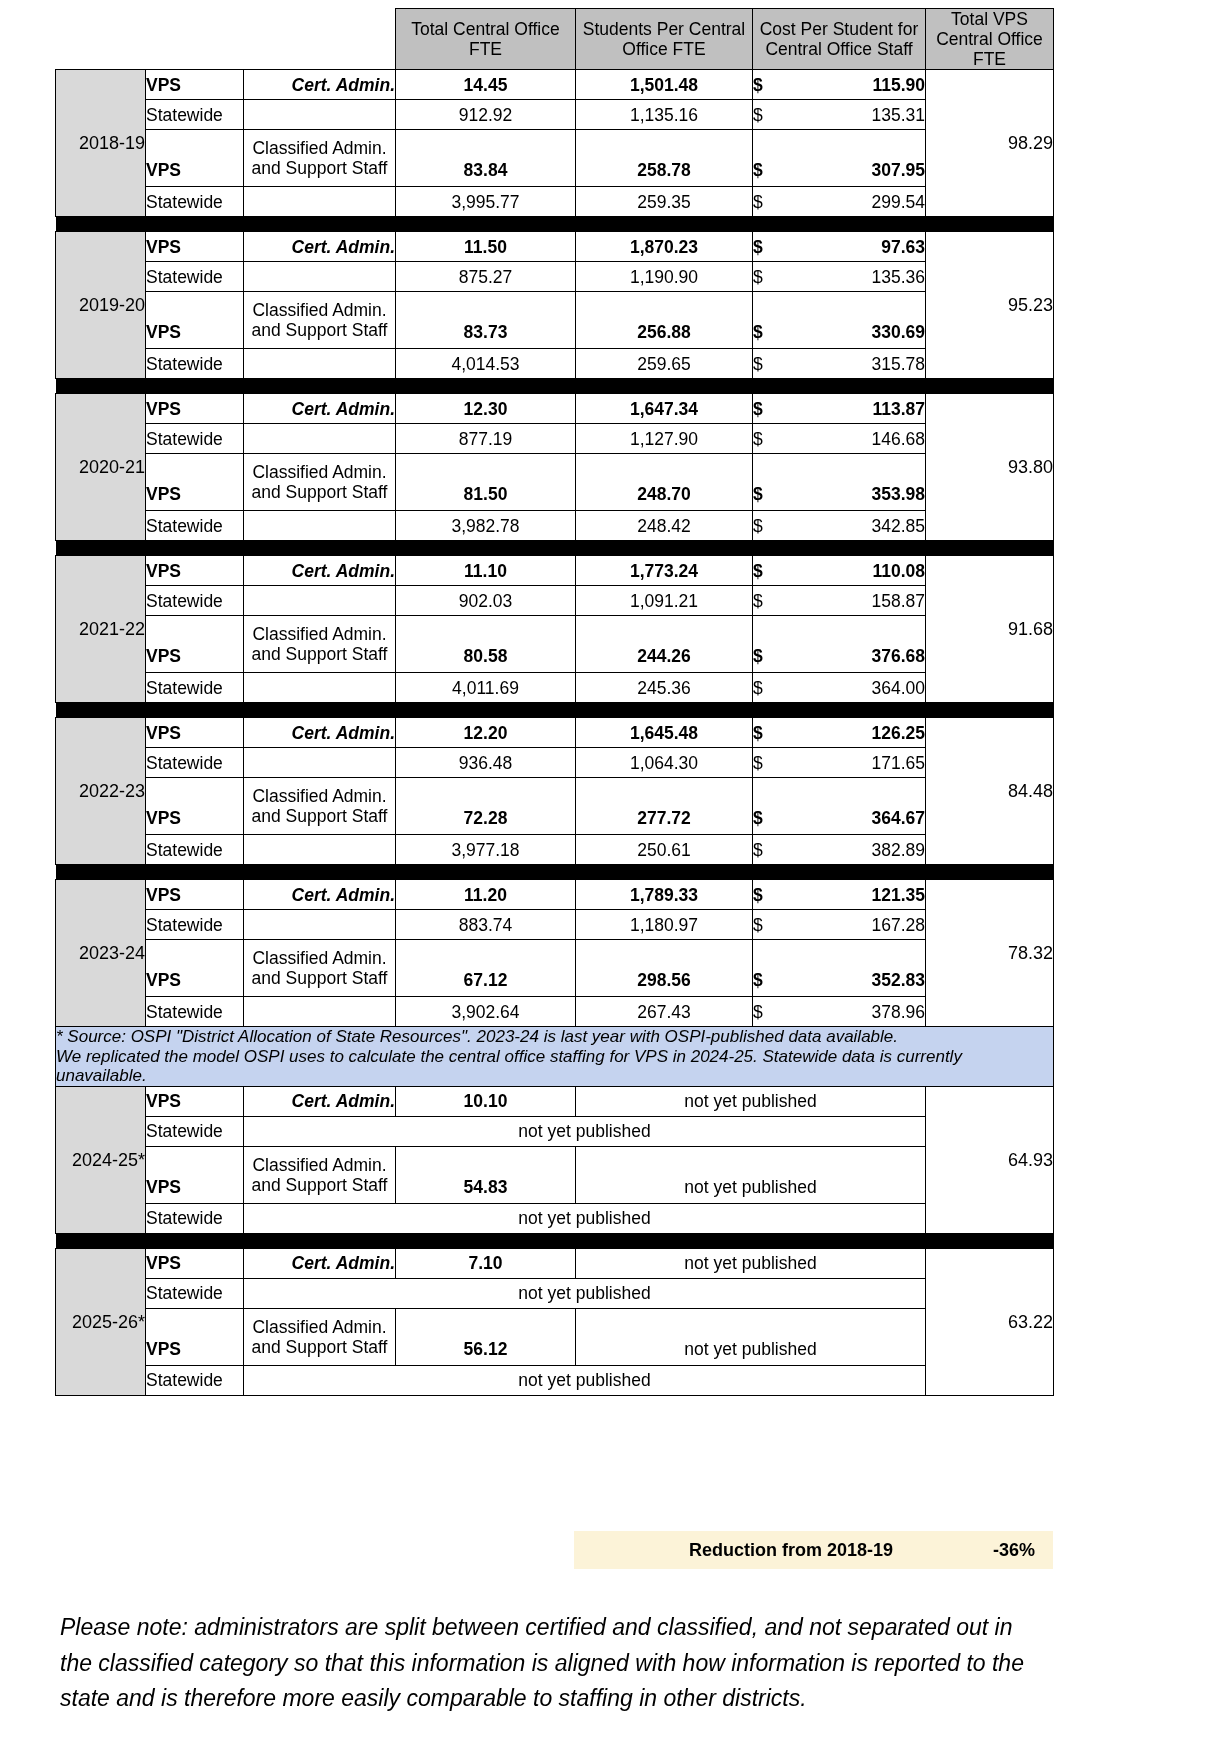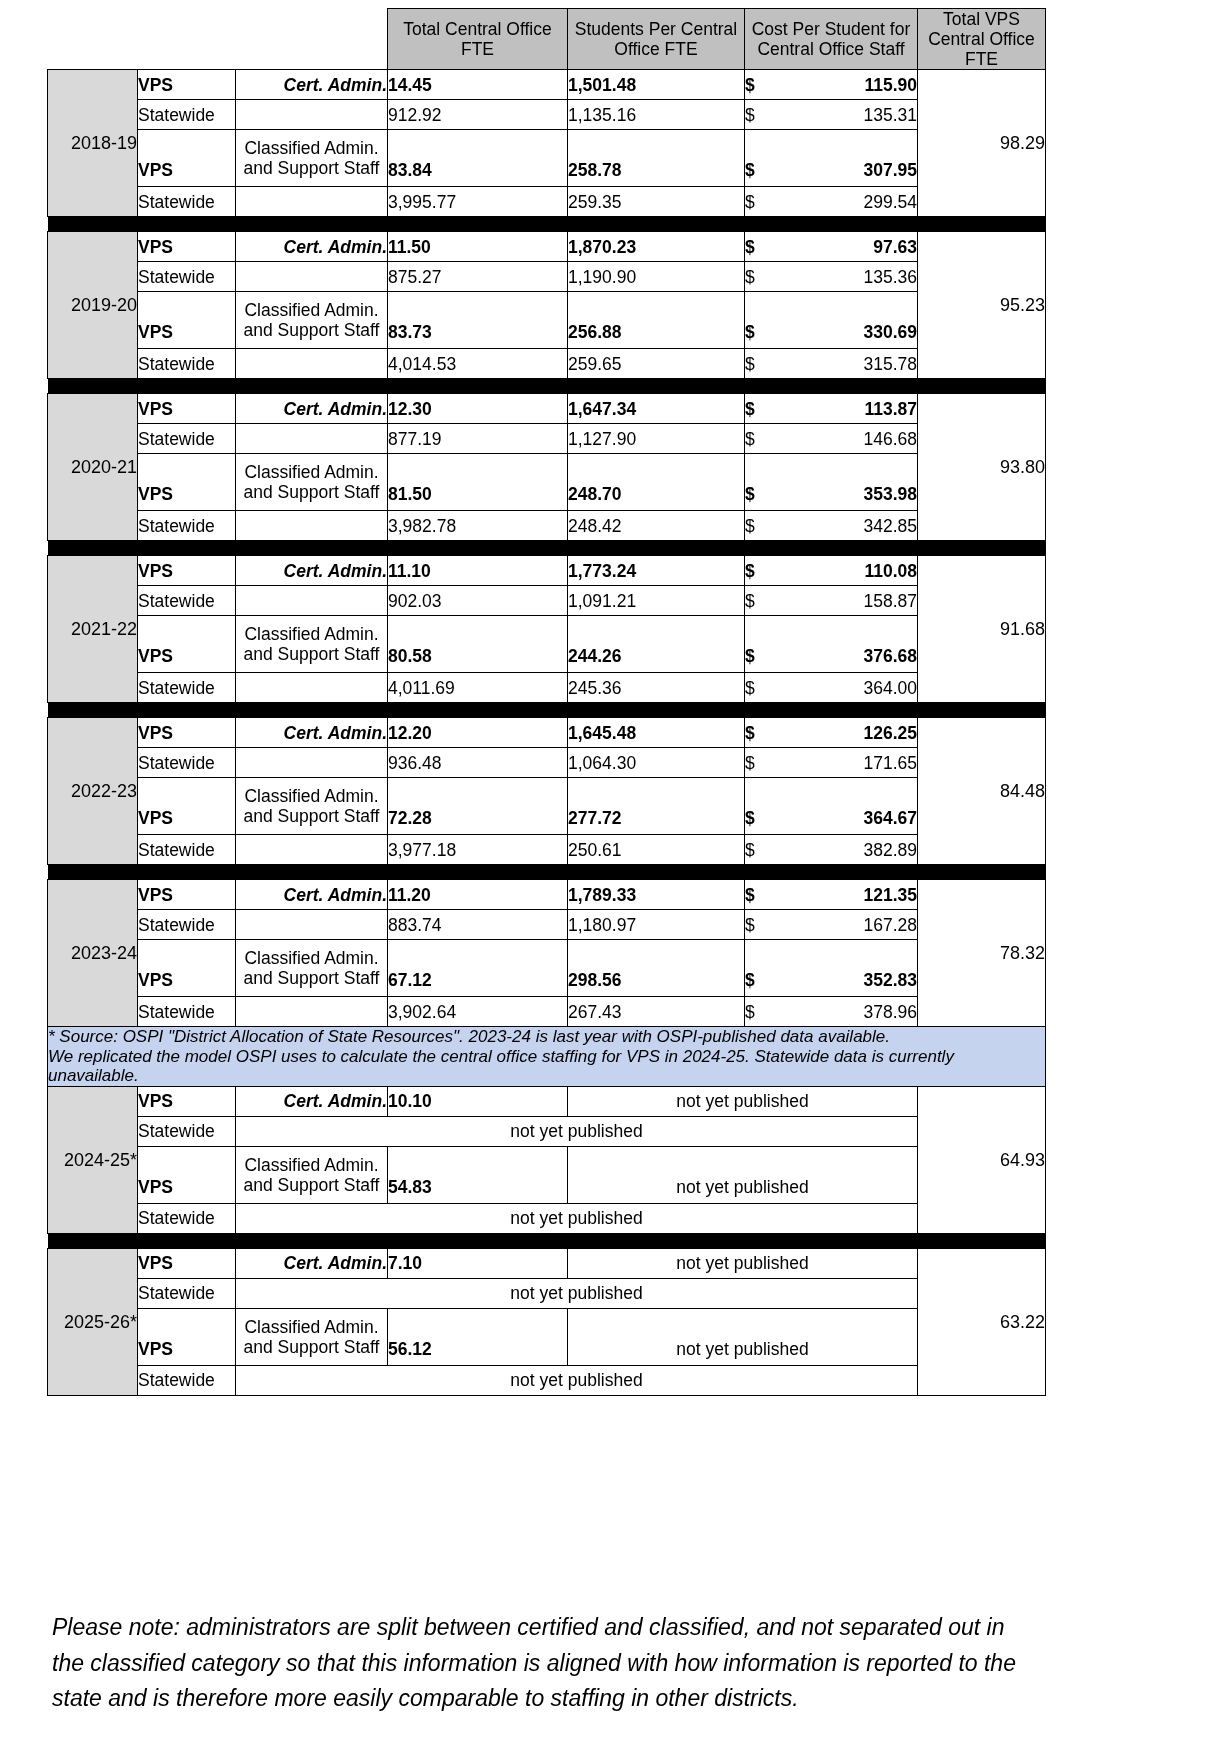--- a/index.html
+++ b/index.html
@@ -11,21 +11,21 @@
     width: 1216px;
     height: 1742px;
     font-family: "Liberation Sans", sans-serif;
     color: #000000;
     position: relative;
     overflow: hidden;
   }
 
   .sheet {
     position: absolute;
-    left: 0; top: 0;
+    left: 8px; top: 0;
     width: 988px;
     height: 1742px;
   }
 
   table.grid {
     position: absolute;
     left: 47px;
     top: 8px;
     border-collapse: collapse;
     table-layout: fixed;
@@ -88,21 +88,21 @@
     text-align: left;
   }
   .catcell {
     border: 1.2px solid #000;
     padding-left: 6px;
     text-align: right;
     font-style: italic;
   }
   .numcell {
     border: 1.2px solid #000;
-    text-align: left;
+    text-align: center;
     padding-right: 8px;
   }
   .dolcell {
     border-top: 1.2px solid #000;
     border-bottom: 1.2px solid #000;
     border-left: 1.2px solid #000;
     border-right: none;
     text-align: left;
     padding-left: 7px;
   }
@@ -636,16 +636,20 @@
             <div>not yet published</div>
           </td>
         </tr>
         <tr>
           <td class="cell whocell">Statewide</td>
           <td class="cell npub" colspan="5">not yet published</td>
         </tr>
       </tbody>
   </table>
 
+  <div class="reduction-wrap">
+    <div class="reduction-label">Reduction from 2018-19</div>
+    <div class="reduction-value">-36%</div>
+  </div>
 
   <div class="bottom-note">Please note: administrators are split between certified and classified, and not separated out in the classified category so that this information is aligned with how information is reported to the state and is therefore more easily comparable to staffing in other districts.</div>
 
 </div>
 
 </body></html>

